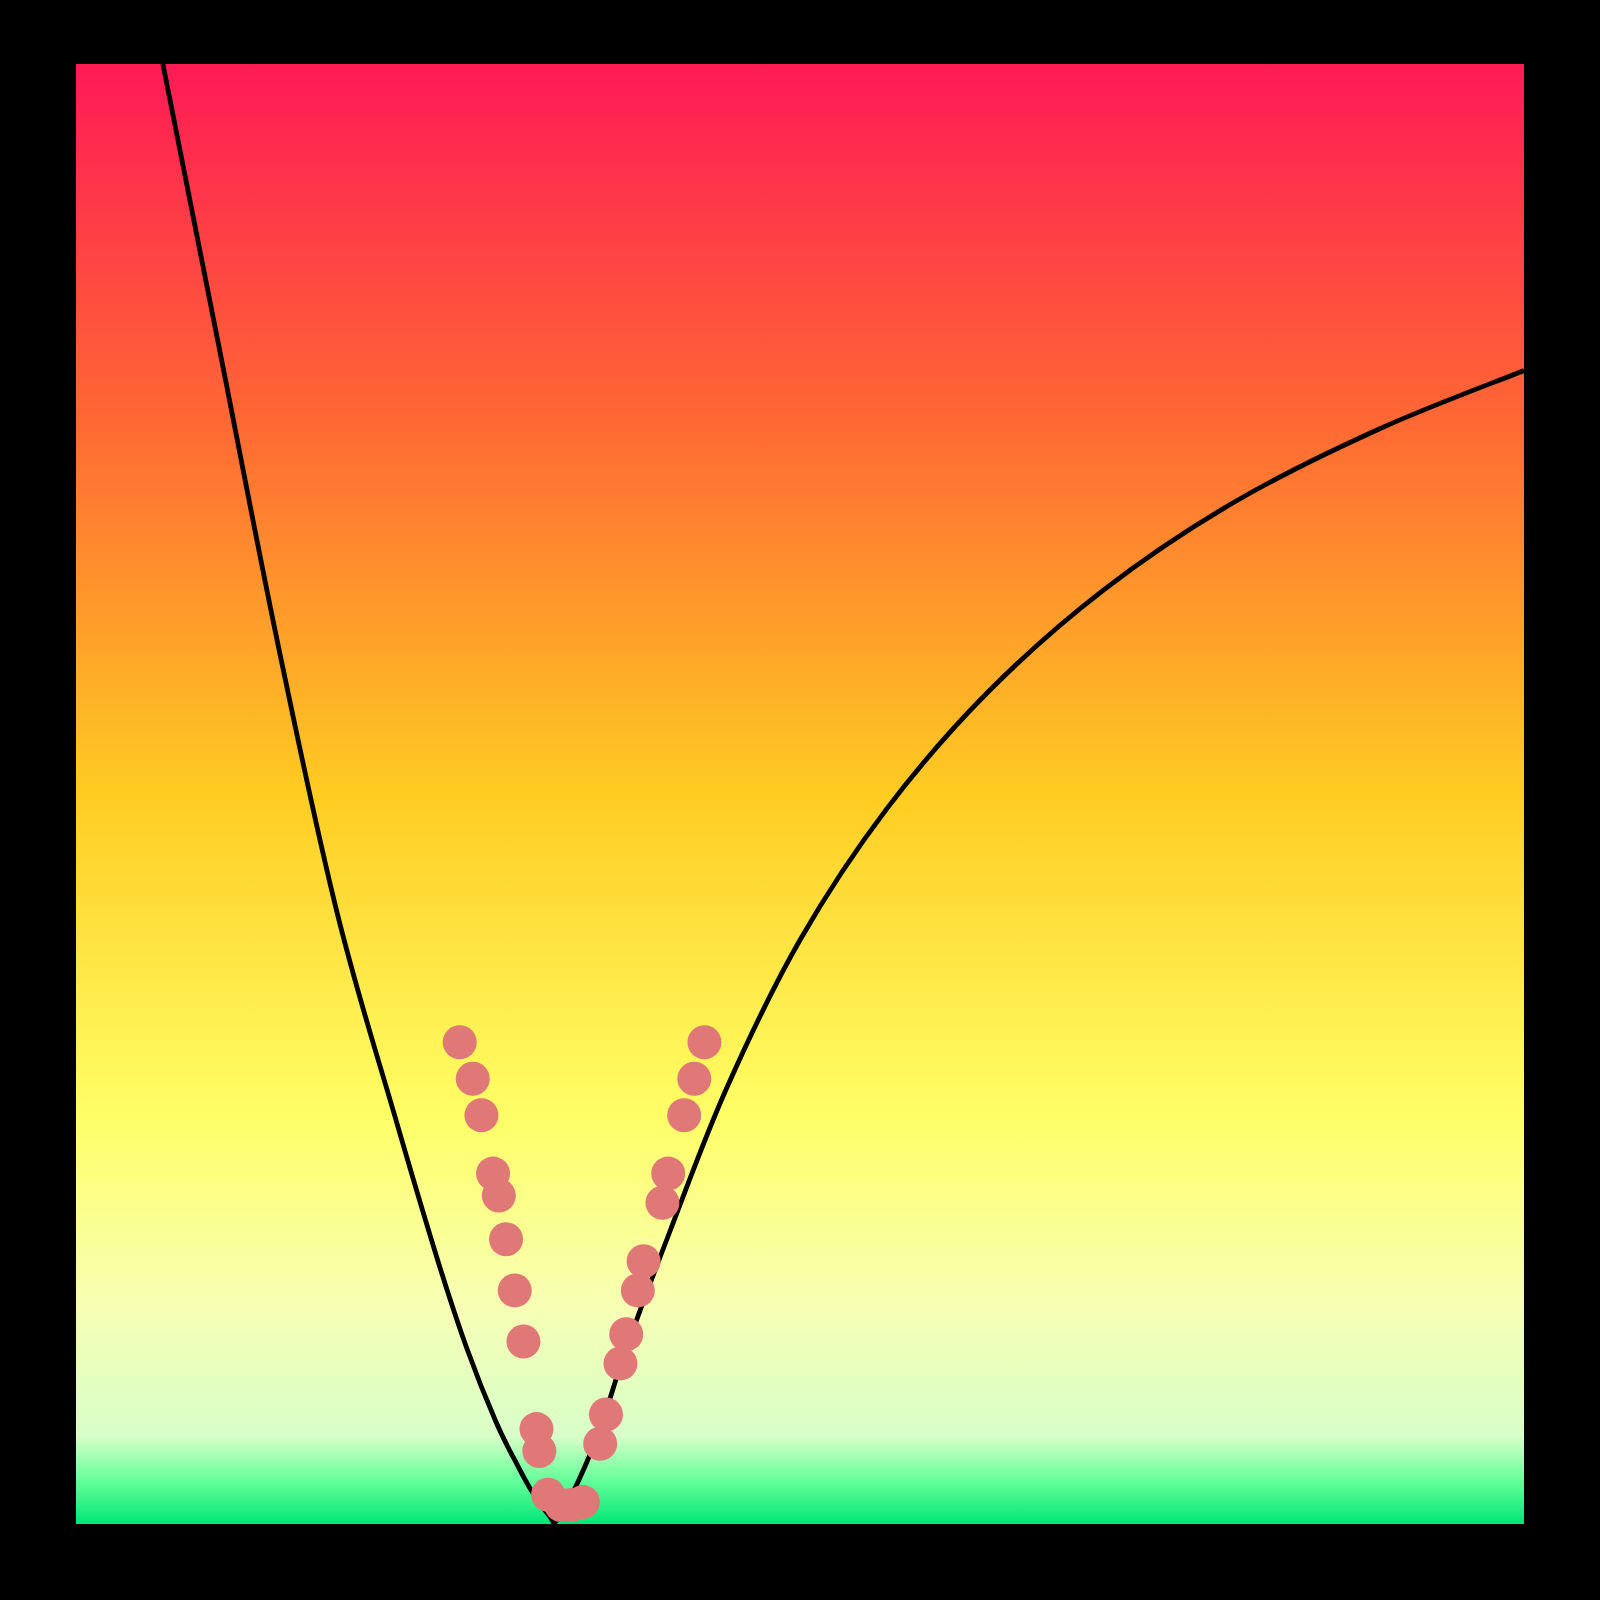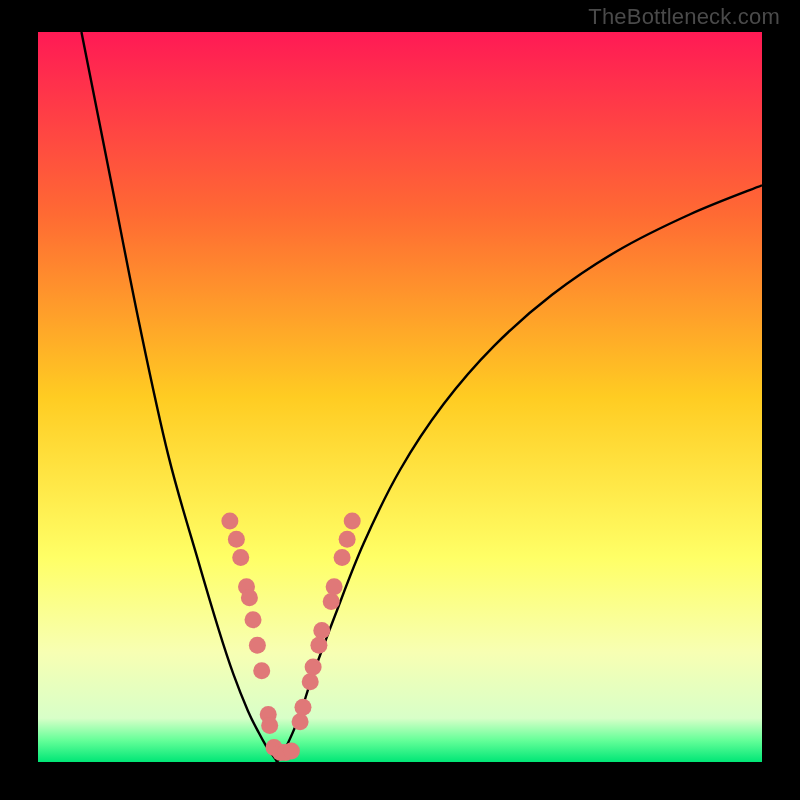--- a/index.html
+++ b/index.html
@@ -35,21 +35,20 @@
     height: 730px;
   }
   svg {
     display: block;
   }
 </style>
 </head>
 <body>
 
 <div class="chart-container">
-  <div class="watermark">TheBottleneck.com</div>
   <div class="plot-area">
     <svg id="chart-svg" width="724" height="730" viewBox="0 0 724 730">
       <defs>
         <linearGradient id="bg-grad" x1="0" y1="0" x2="0" y2="1">
             <stop offset="0%" stop-color="#ff1a55"></stop>
             <stop offset="25%" stop-color="#ff6a33"></stop>
             <stop offset="50%" stop-color="#ffcc22"></stop>
             <stop offset="72%" stop-color="#ffff66"></stop>
             <stop offset="85%" stop-color="#f7ffb3"></stop>
             <stop offset="94%" stop-color="#d8ffc8"></stop>

